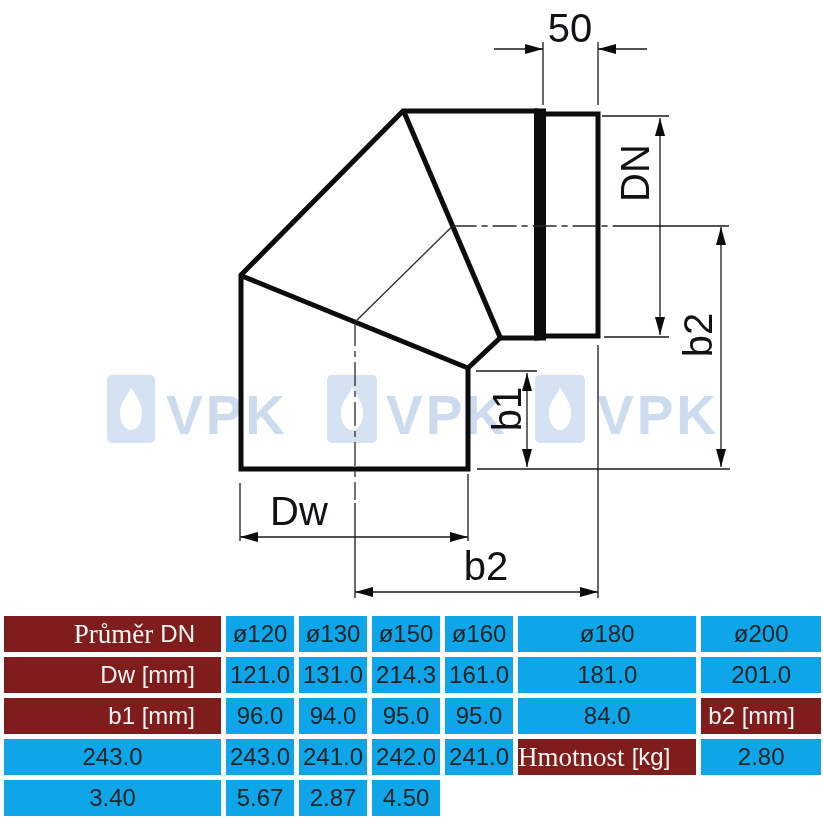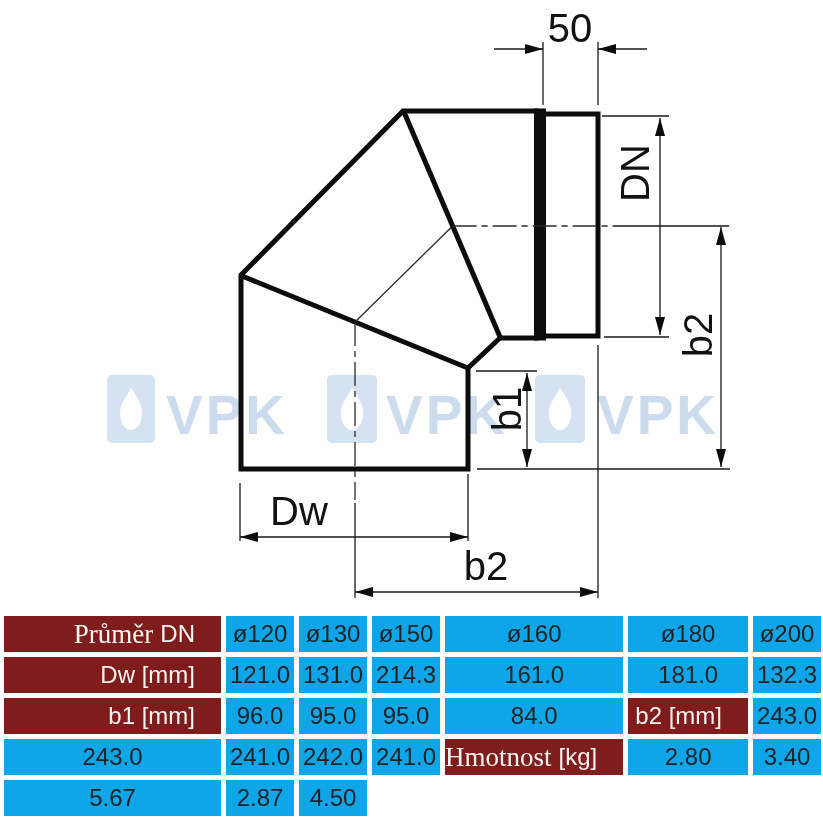--- a/index.html
+++ b/index.html
@@ -178,27 +178,28 @@
 
     <div class="tlabel">
       <span class="serif"></span>
       <span class="sans">Dw [mm]</span>
     </div>
     <div class="tcell">121.0</div>
     <div class="tcell">131.0</div>
     <div class="tcell">214.3</div>
     <div class="tcell">161.0</div>
     <div class="tcell">181.0</div>
-    <div class="tcell">132.3</div>
+    <div class="tcell">201.0</div>
 
     <div class="tlabel">
       <span class="serif"></span>
       <span class="sans">b1 [mm]</span>
     </div>
     <div class="tcell">96.0</div>
+    <div class="tcell">94.0</div>
     <div class="tcell">95.0</div>
     <div class="tcell">95.0</div>
     <div class="tcell">84.0</div>
 
     <div class="tlabel">
       <span class="serif"></span>
       <span class="sans">b2 [mm]</span>
     </div>
     <div class="tcell">243.0</div>
     <div class="tcell">243.0</div>

